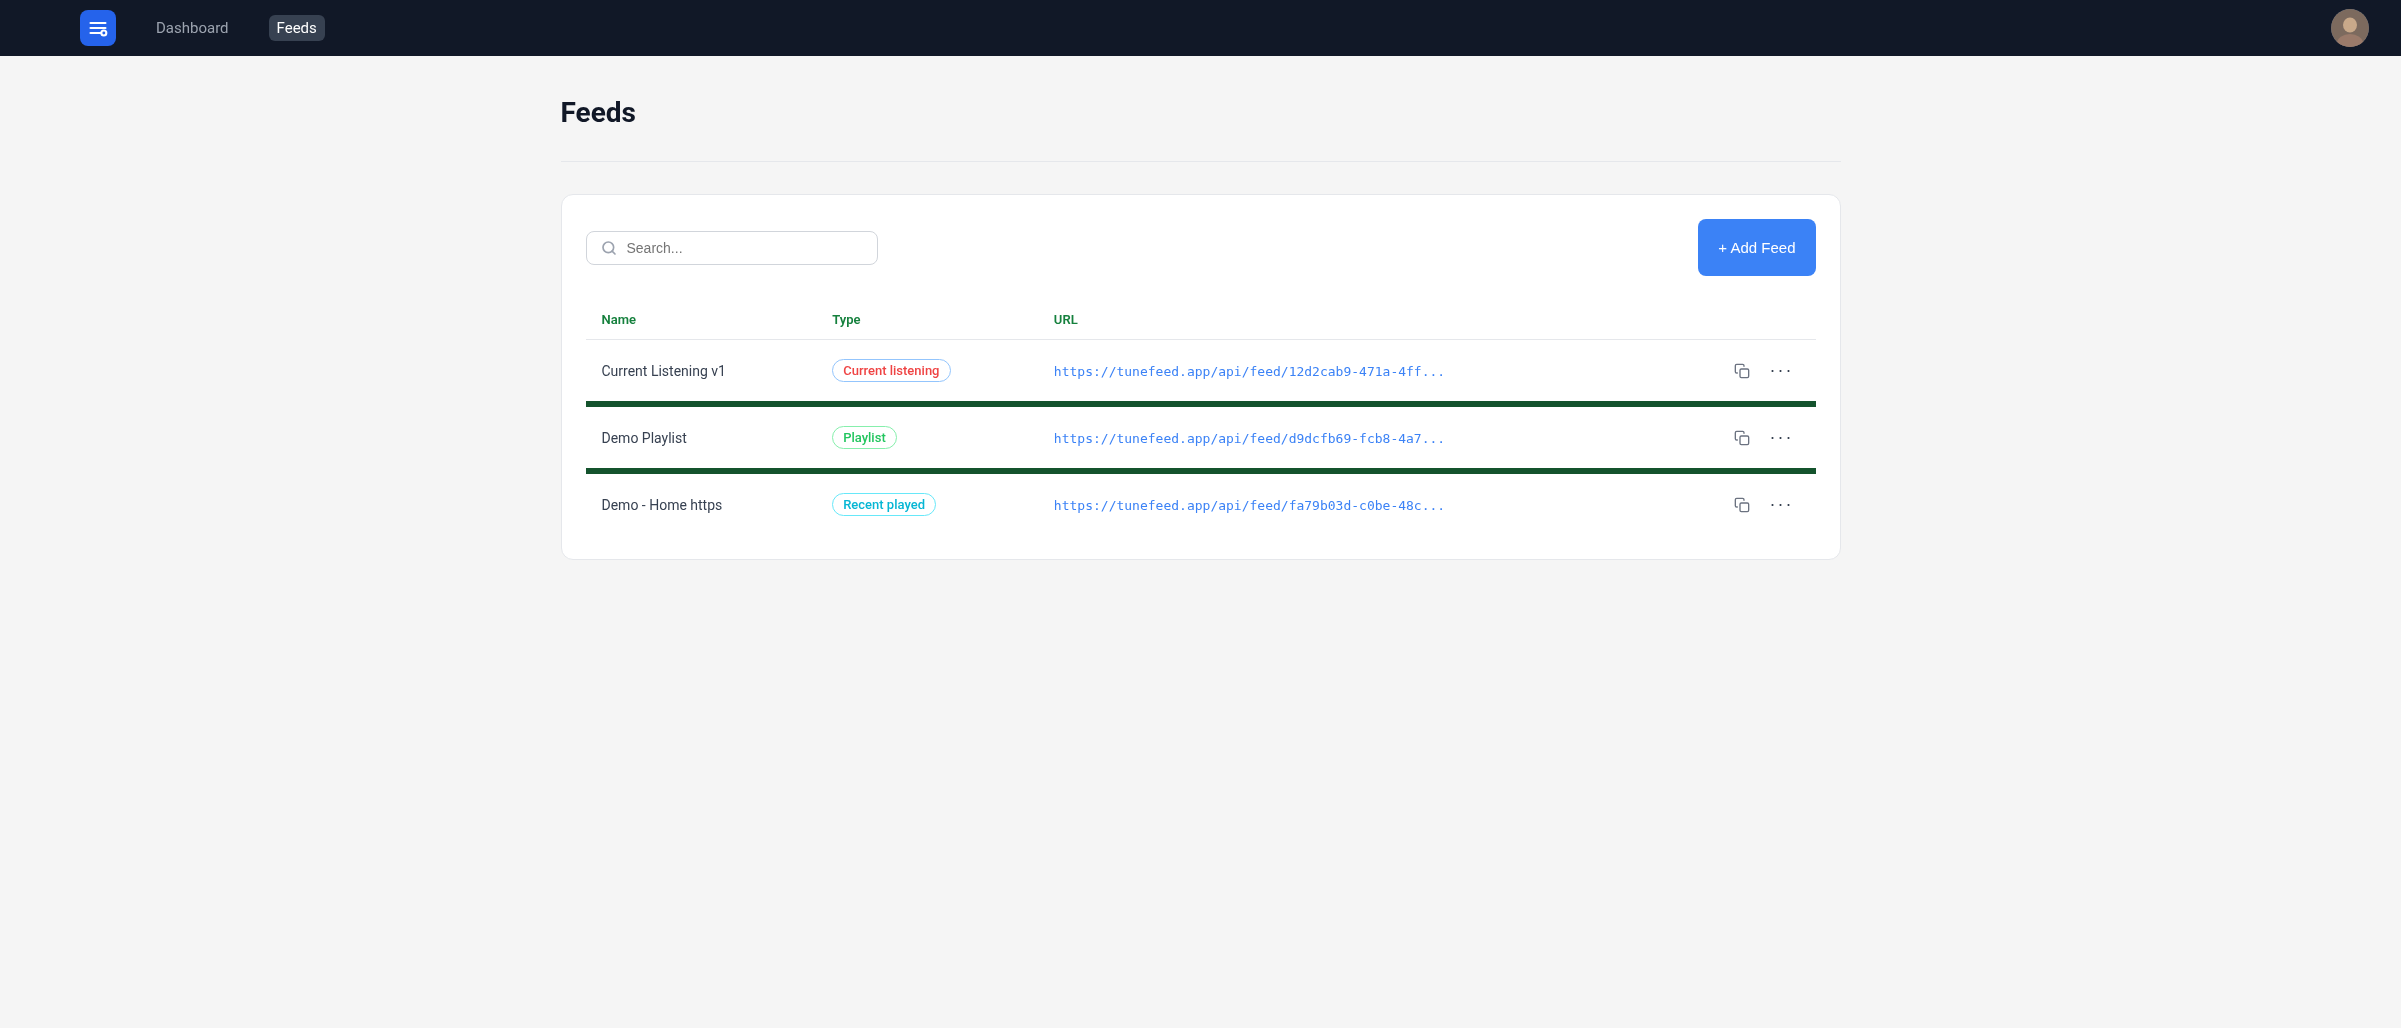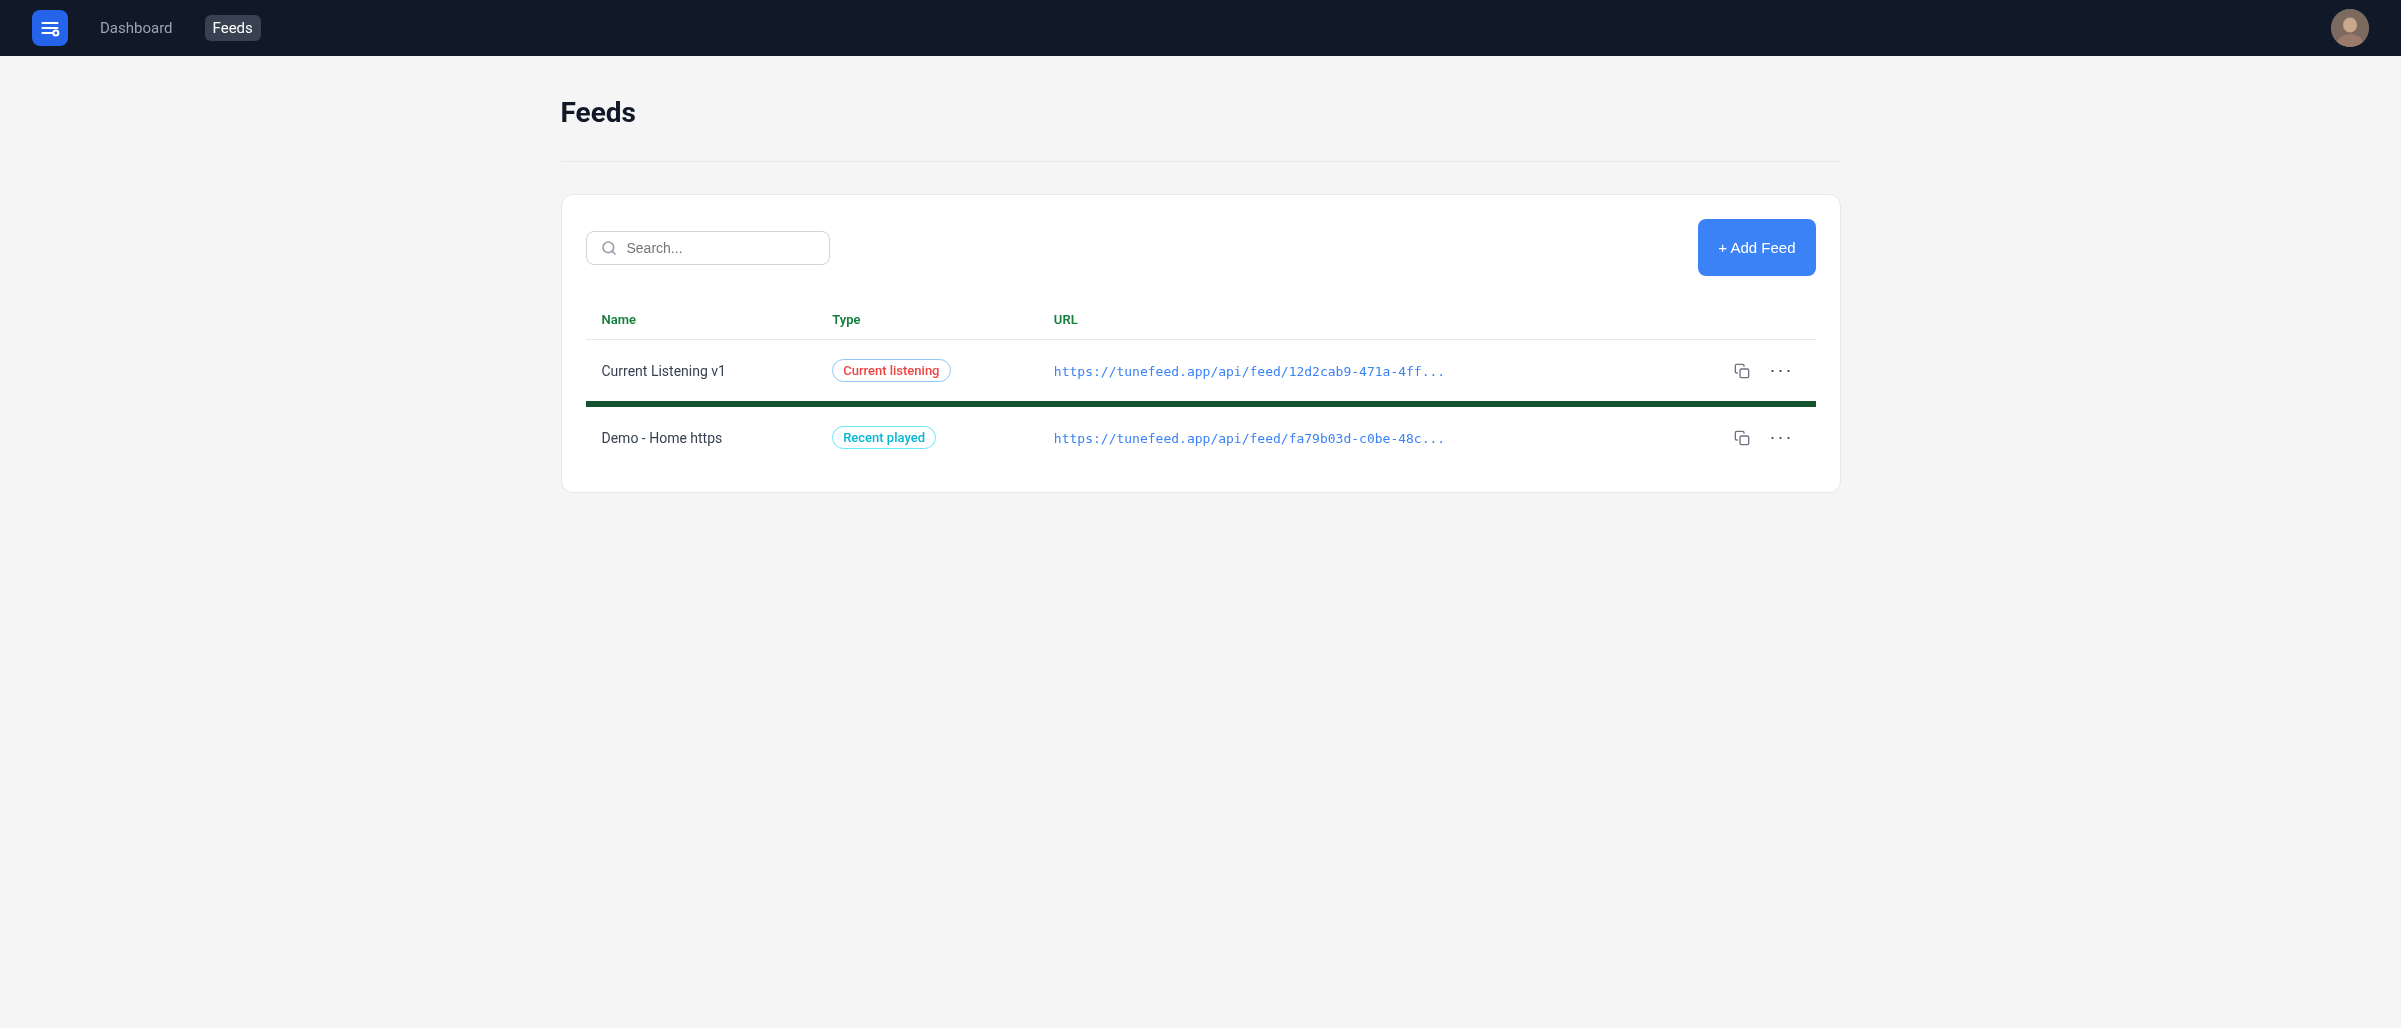--- a/index.html
+++ b/index.html
@@ -14,21 +14,22 @@
       background: #111827;
       display: flex;
       align-items: center;
       padding: 0 32px;
       height: 56px;
       justify-content: space-between;
     }
     .navbar-left {
       display: flex;
       align-items: center;
-      gap: 24px;
+      gap: 32px;
+      margin-left: 48px;
     }
     .logo {
       width: 36px;
       height: 36px;
       background: #2563eb;
       border-radius: 8px;
       display: flex;
       align-items: center;
       justify-content: center;
       color: white;
@@ -90,21 +91,21 @@
       justify-content: space-between;
       margin-bottom: 24px;
     }
     .search-box {
       display: flex;
       align-items: center;
       border: 1px solid #d1d5db;
       border-radius: 8px;
       padding: 8px 14px;
       gap: 10px;
-      width: 244px;
+      width: 292px;
       background: white;
     }
     .search-box input {
       border: none;
       outline: none;
       font-size: 14px;
       color: #374151;
       width: 100%;
       background: transparent;
     }
@@ -278,20 +279,38 @@
                     <path d="M5 15H4a2 2 0 0 1-2-2V4a2 2 0 0 1 2-2h9a2 2 0 0 1 2 2v1"></path>
                   </svg>
                 </button>
                 <button class="icon-btn">
                   <span class="more-dots">···</span>
                 </button>
               </div>
             </td>
           </tr>
           <tr>
+            <td>Demo Playlist</td>
+            <td><span class="badge badge-green">Playlist</span></td>
+            <td><span class="url-text">https://tunefeed.app/api/feed/d9dcfb69-fcb8-4a7...</span></td>
+            <td>
+              <div class="actions-cell">
+                <button class="icon-btn">
+                  <svg width="16" height="16" viewBox="0 0 24 24" fill="none" stroke="currentColor" stroke-width="2" stroke-linecap="round" stroke-linejoin="round">
+                    <rect x="9" y="9" width="13" height="13" rx="2" ry="2"></rect>
+                    <path d="M5 15H4a2 2 0 0 1-2-2V4a2 2 0 0 1 2-2h9a2 2 0 0 1 2 2v1"></path>
+                  </svg>
+                </button>
+                <button class="icon-btn">
+                  <span class="more-dots">···</span>
+                </button>
+              </div>
+            </td>
+          </tr>
+          <tr>
             <td>Demo - Home https</td>
             <td><span class="badge badge-cyan">Recent played</span></td>
             <td><span class="url-text">https://tunefeed.app/api/feed/fa79b03d-c0be-48c...</span></td>
             <td>
               <div class="actions-cell">
                 <button class="icon-btn">
                   <svg width="16" height="16" viewBox="0 0 24 24" fill="none" stroke="currentColor" stroke-width="2" stroke-linecap="round" stroke-linejoin="round">
                     <rect x="9" y="9" width="13" height="13" rx="2" ry="2"></rect>
                     <path d="M5 15H4a2 2 0 0 1-2-2V4a2 2 0 0 1 2-2h9a2 2 0 0 1 2 2v1"></path>
                   </svg>

